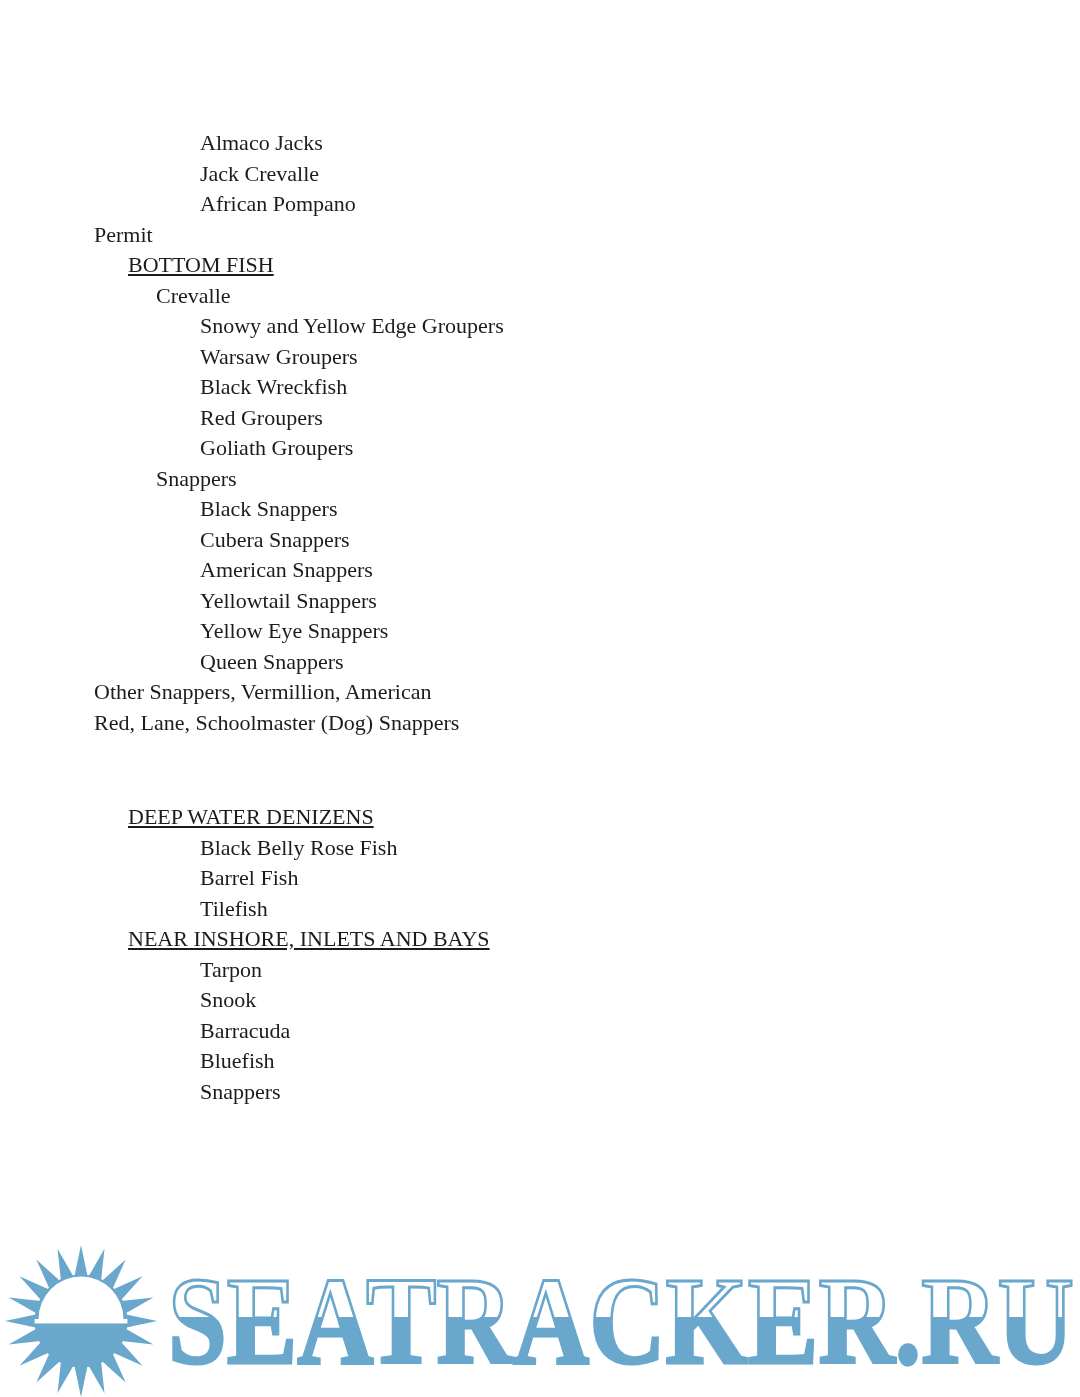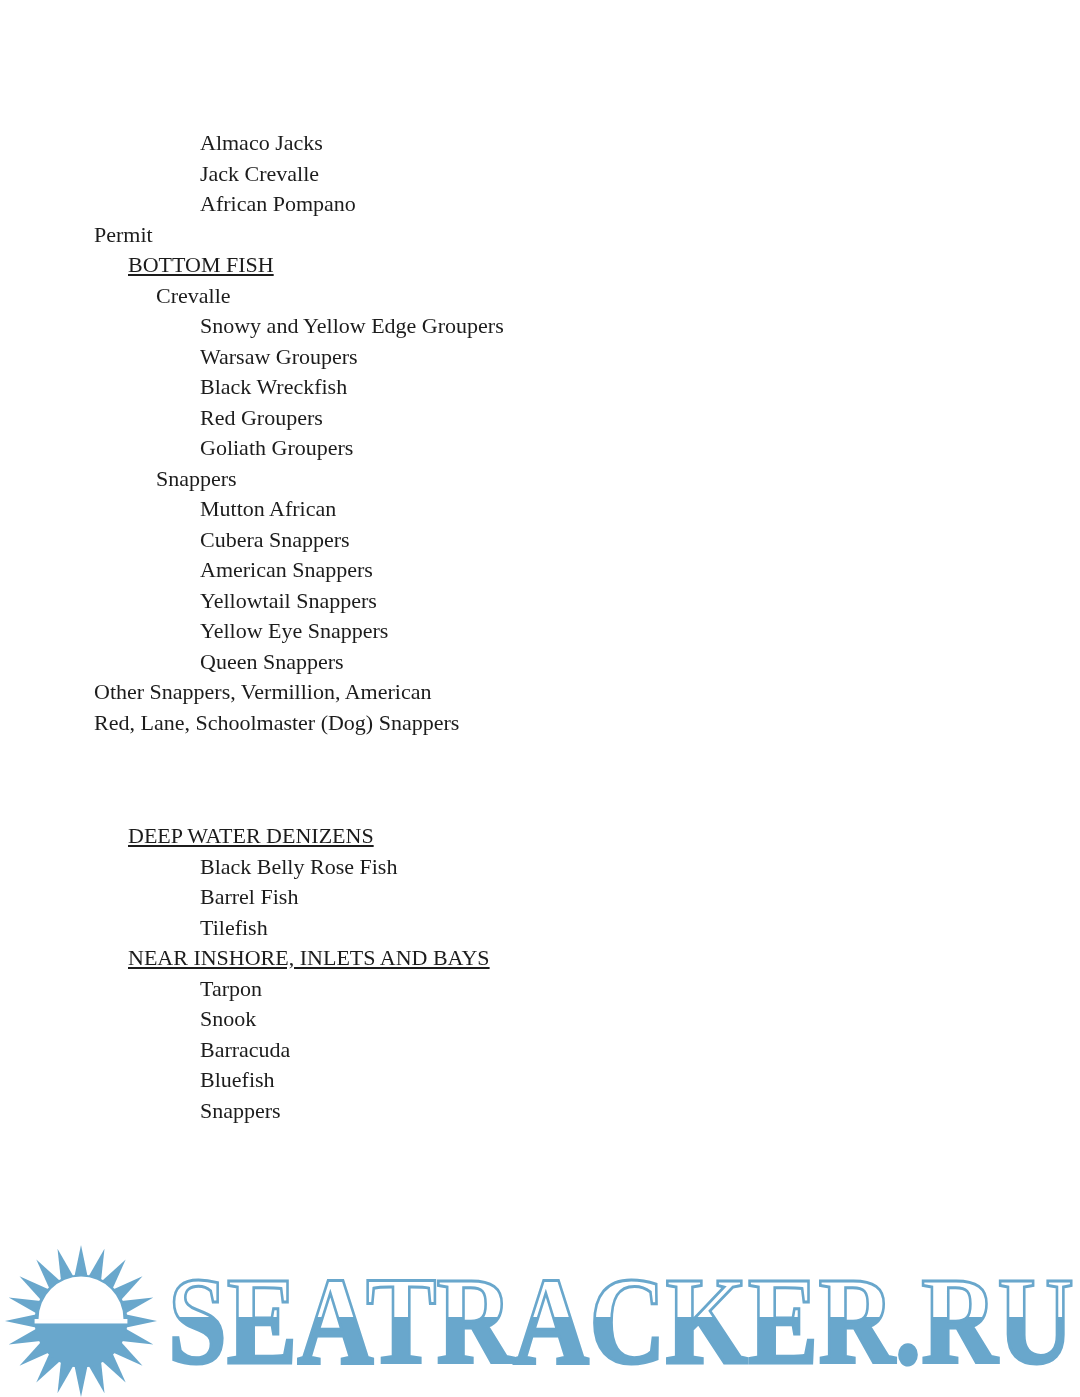--- a/index.html
+++ b/index.html
@@ -20,21 +20,21 @@
   }
   .line {
     height:30.5px; line-height:30.5px;
     font-size:22px;
     white-space:pre;
   }
   .lvl0 { padding-left:128px;text-decoration:underline; }
   .lvl1 { padding-left:156px; }
   .lvl2 { padding-left:200px; }
   .lvl2x{ padding-left:94px; }
-  .block2 { margin-top:83px; }
+  .block2 { margin-top:64px; }
 
   .watermark { position:absolute; left:0; top:0; width:856px; height:1397px; pointer-events:none; }
   .sun-svg {
     position:absolute; left:2px; top:1242px;
     width:158px; height:158px;
   }
   .logo-text-svg {
     position:absolute; left:166px; top:1268px;
     width:912px; height:108px;
   }
@@ -51,21 +51,21 @@
       <div class="line lvl2">African Pompano</div>
       <div class="line lvl2x">Permit</div>
       <div class="line lvl0">BOTTOM FISH</div>
       <div class="line lvl1">Crevalle</div>
       <div class="line lvl2">Snowy and Yellow Edge Groupers</div>
       <div class="line lvl2">Warsaw Groupers</div>
       <div class="line lvl2">Black Wreckfish</div>
       <div class="line lvl2">Red Groupers</div>
       <div class="line lvl2">Goliath Groupers</div>
       <div class="line lvl1">Snappers</div>
-      <div class="line lvl2">Mutton African</div>
+      <div class="line lvl2">Black Snappers</div>
       <div class="line lvl2">Cubera Snappers</div>
       <div class="line lvl2">American Snappers</div>
       <div class="line lvl2">Yellowtail Snappers</div>
       <div class="line lvl2">Yellow Eye Snappers</div>
       <div class="line lvl2">Queen Snappers</div>
       <div class="line lvl2x">Other Snappers, Vermillion, American</div>
       <div class="line lvl2x">Red, Lane, Schoolmaster (Dog) Snappers</div>
     </div>
 
     <div class="block2">

